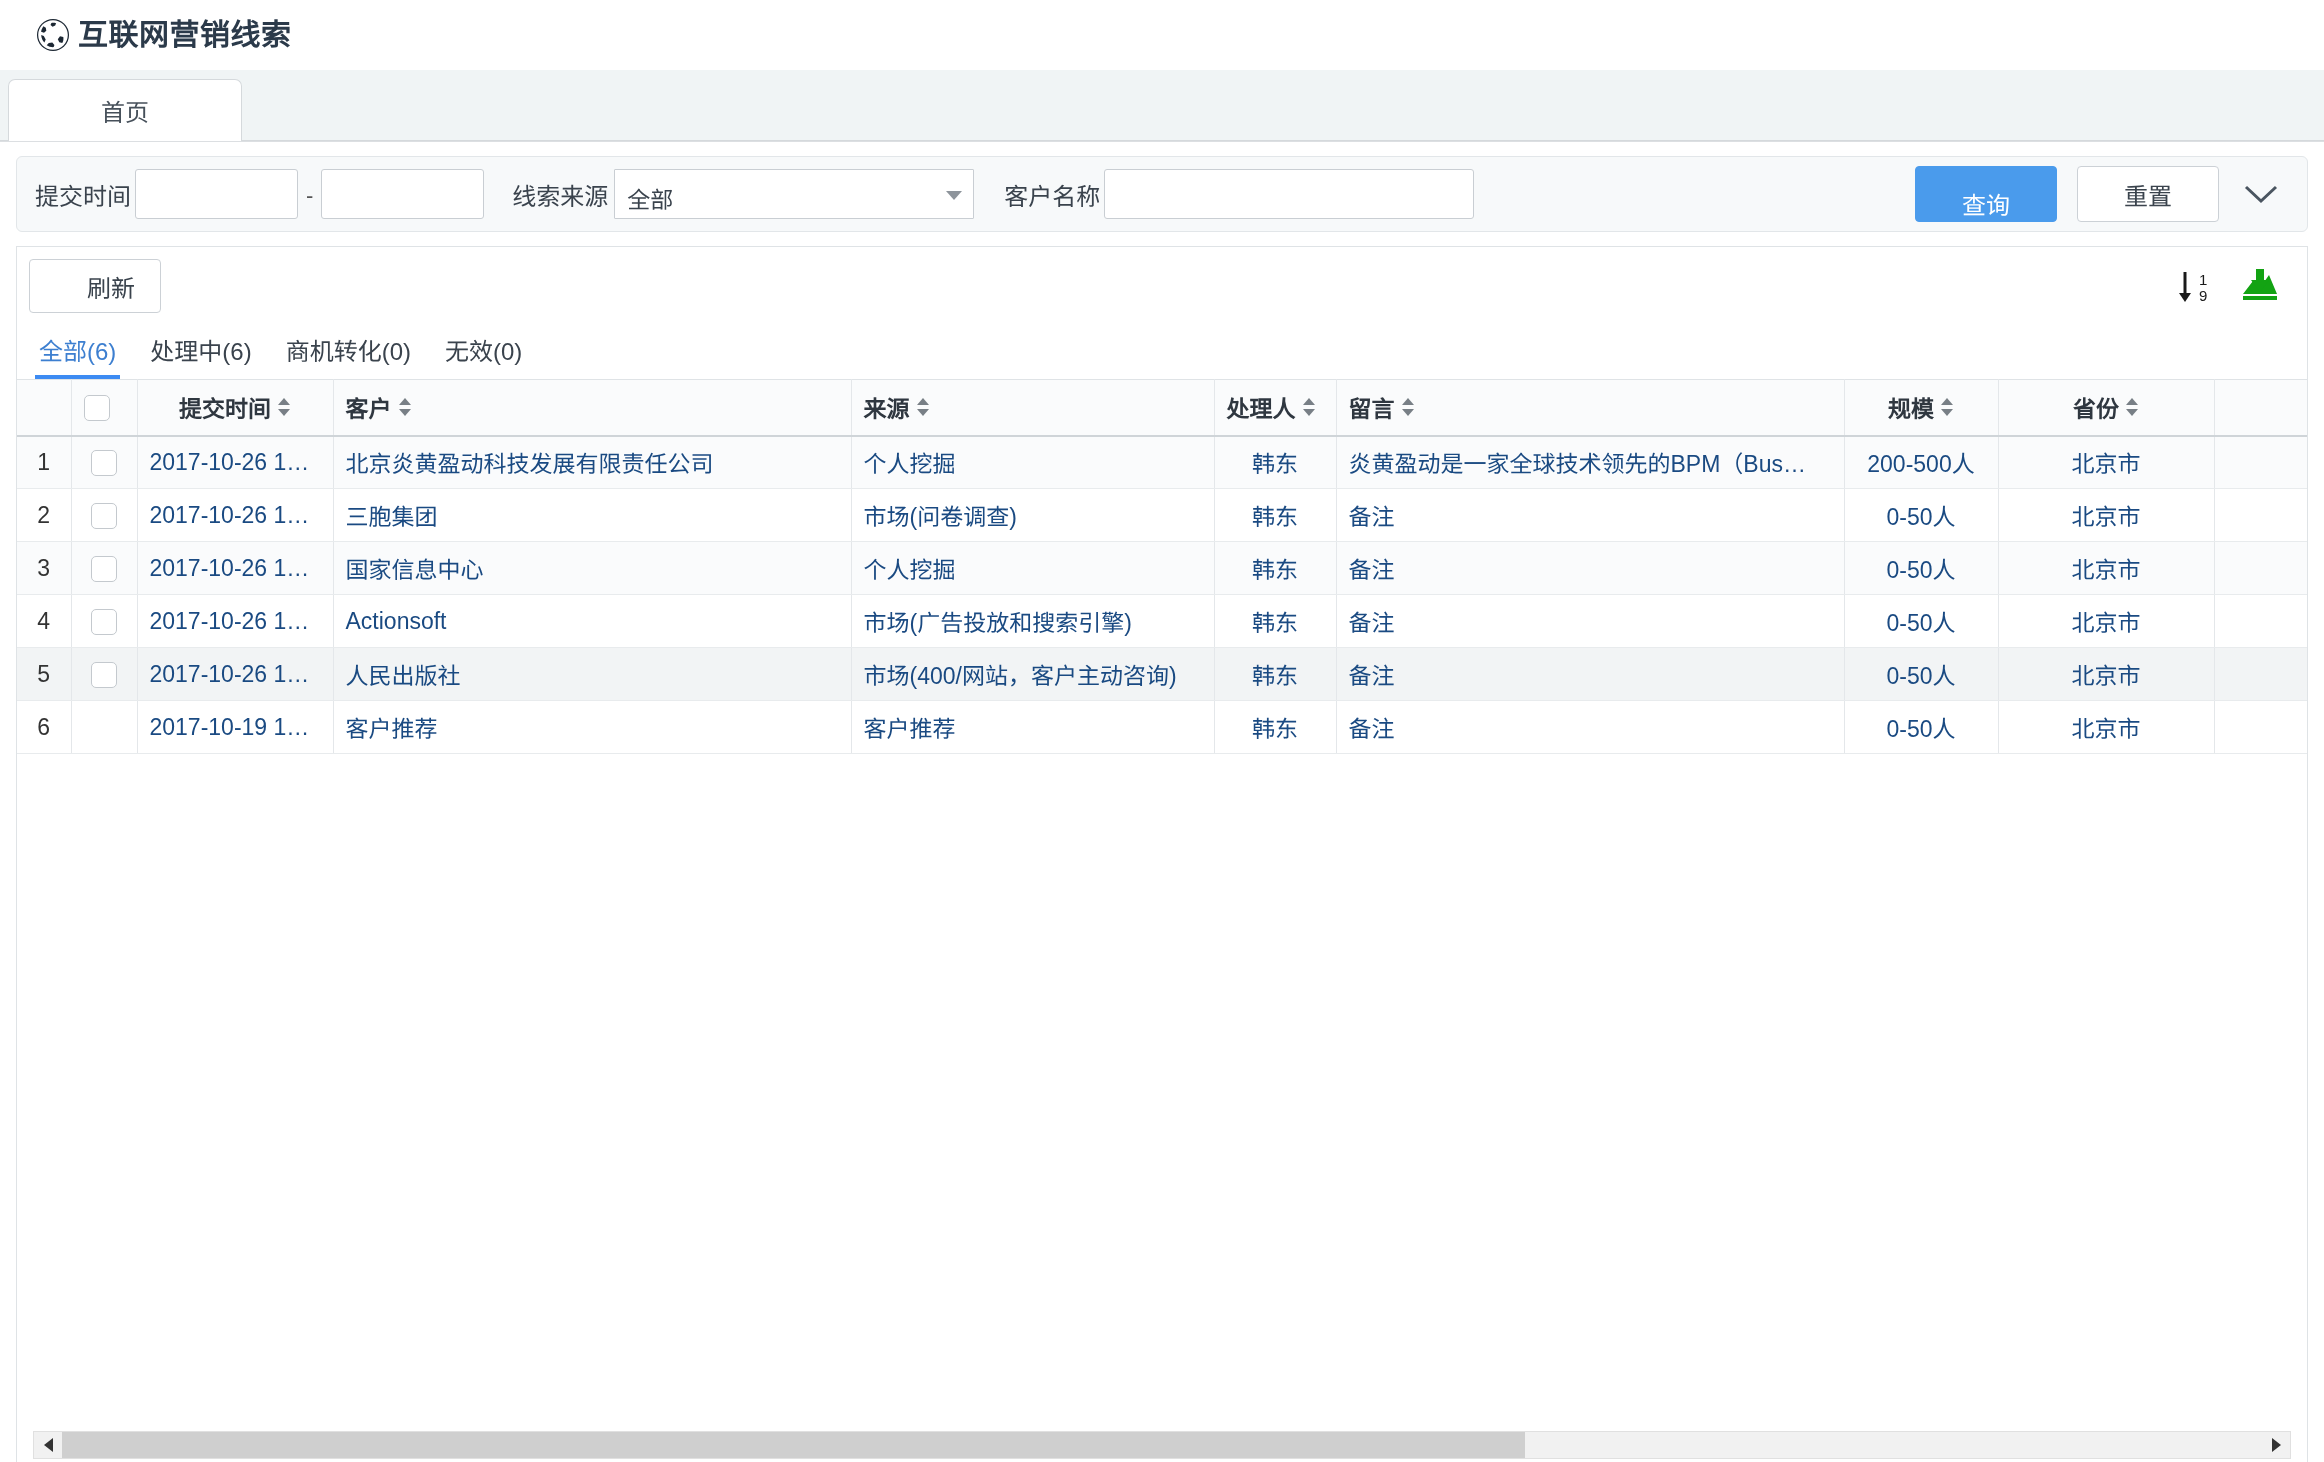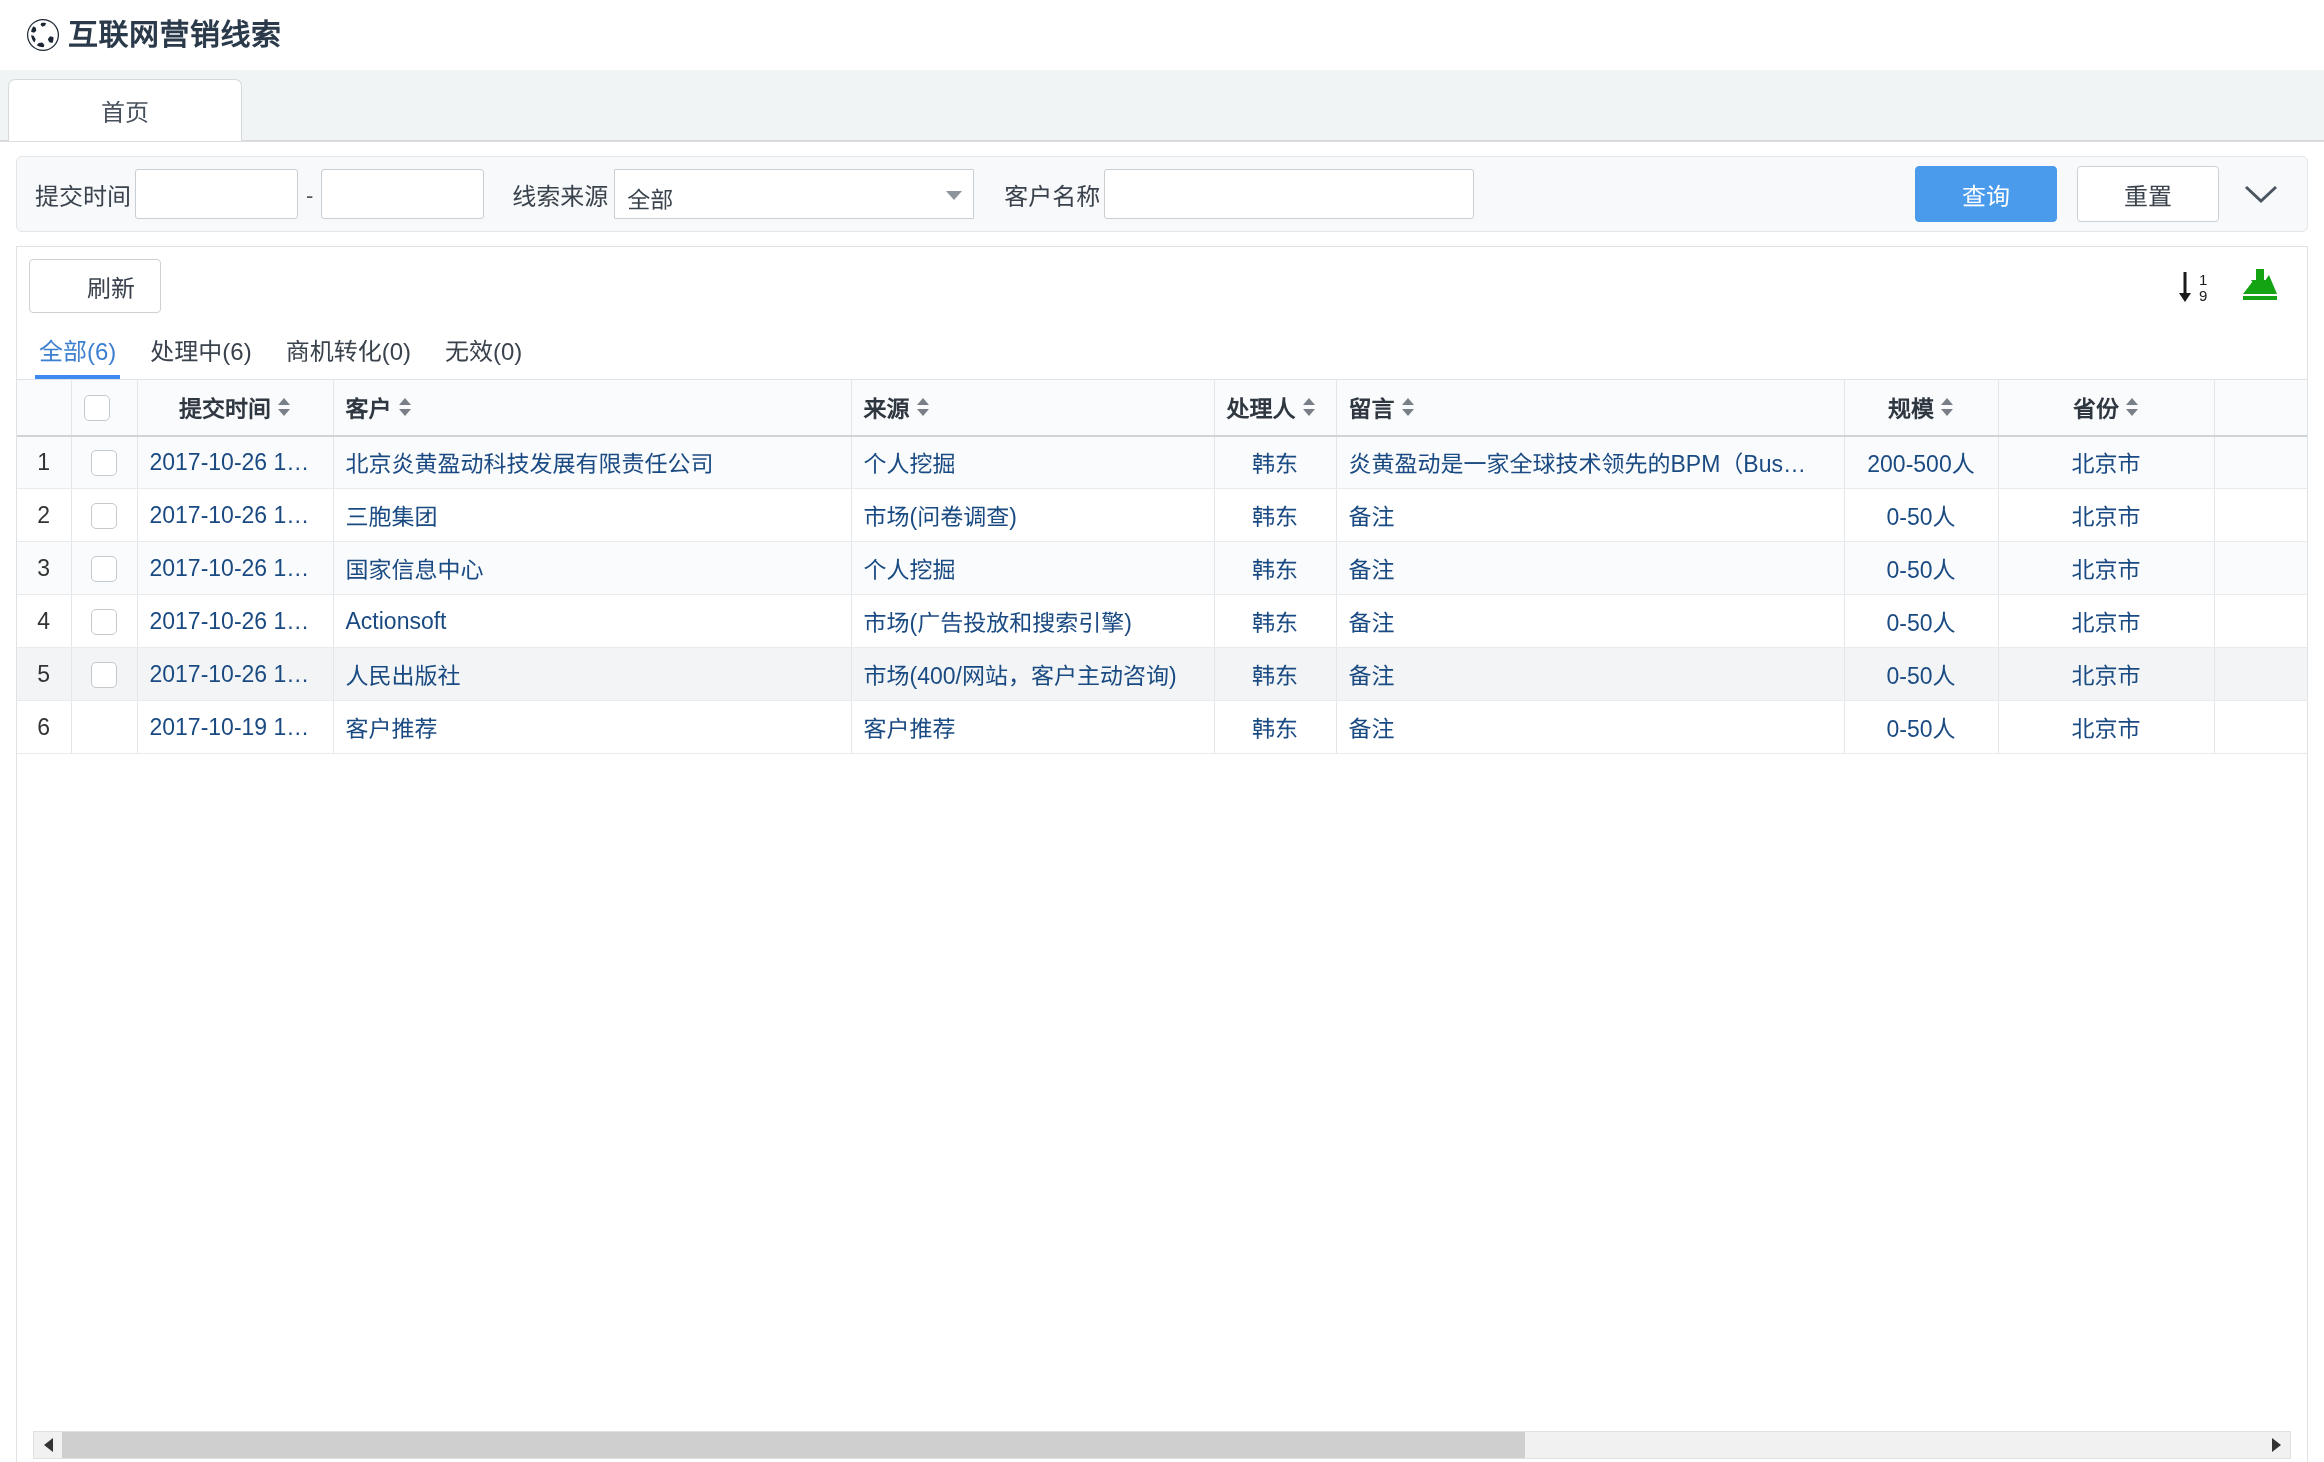--- a/index.html
+++ b/index.html
@@ -13,21 +13,21 @@
     background: #ffffff;
     font-family: "Liberation Sans", "DejaVu Sans", sans-serif;
   }
 
   
   .app-header {
     height: 70px;
     background: #ffffff;
     display: flex;
     align-items: center;
-    padding-left: 26px;
+    padding-left: 36px;
     border-bottom: 1px solid #ffffff;
   }
   .globe-icon {
     width: 34px;
     height: 34px;
     flex: 0 0 34px;
     margin-right: 8px;
     display: block;
   }
   .app-title {
@@ -146,20 +146,21 @@
     display: flex;
     align-items: center;
     justify-content: center;
     cursor: pointer;
     font-family: "Liberation Sans", sans-serif;
   }
   .btn-primary {
     background: #4a9bec;
     color: #ffffff;
     border: 1px solid #4a9bec;
+    align-items: flex-end;
   }
   .btn-default {
     background: #ffffff;
     color: #3a434d;
     border: 1px solid #ccd1d6;
     margin-left: 20px;
   }
   .chevron-toggle {
     width: 64px;
     height: 56px;

